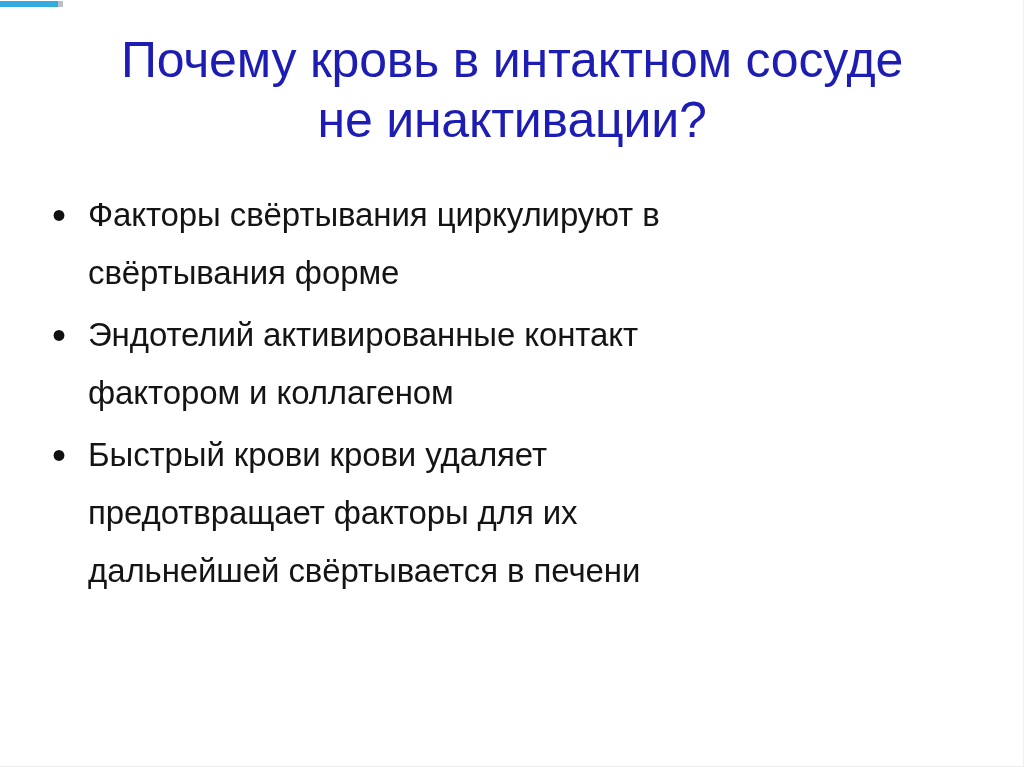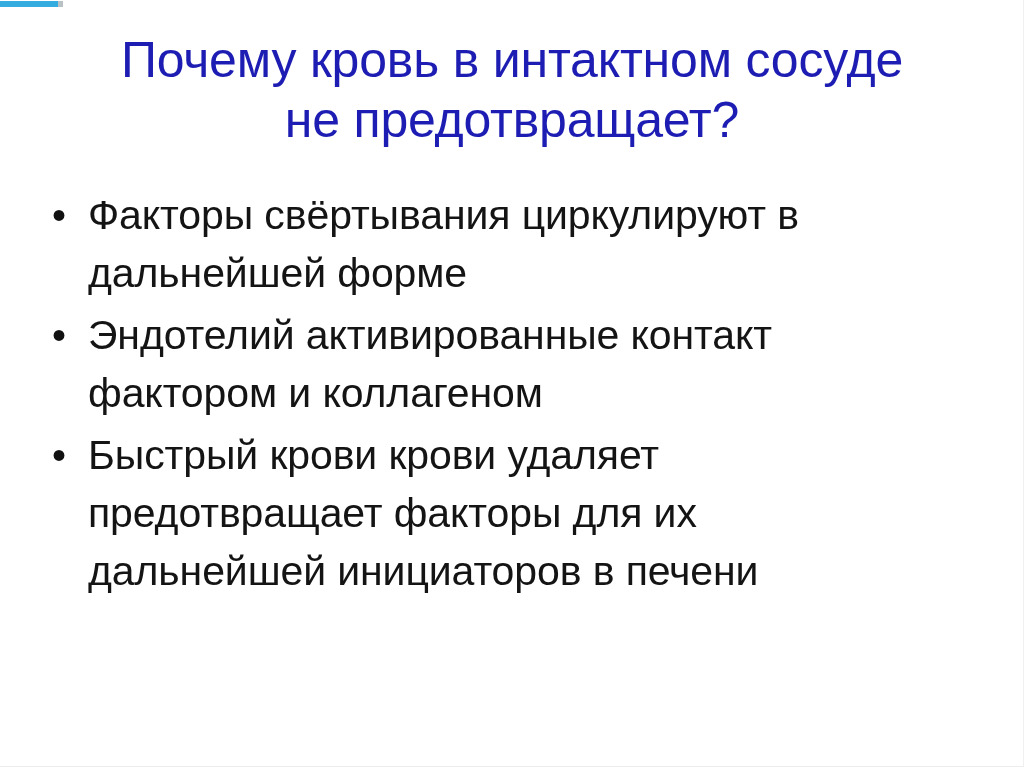--- a/index.html
+++ b/index.html
@@ -83,64 +83,64 @@
     line-height: 58px;
     text-align: left;
     padding-left: 12px;
     box-sizing: border-box;
   }
   .bullet-text {
     flex: 1 1 auto;
     color: #141414;
     font-family: "Liberation Sans", sans-serif;
     font-weight: 400;
-    font-size: 41px;
+    font-size: 33px;
     line-height: 58px;
     letter-spacing: -0.1px;
   }
   .bullet-text .line {
     display: block;
     white-space: nowrap;
   }
 </style>
 </head>
 <body>
 
 <div class="slide">
 
   <div class="accent-bar"></div>
   <div class="accent-bar-tail"></div>
 
   <div class="title-block">
     <div class="title-line">Почему кровь в интактном сосуде</div>
-    <div class="title-line">не предотвращает?</div>
+    <div class="title-line">не инактивации?</div>
   </div>
 
   <div class="content-block">
 
     <div class="bullet-item">
       <span class="bullet-marker">•</span>
       <span class="bullet-text">
         <span class="line">Факторы свёртывания циркулируют в</span>
-        <span class="line">дальнейшей форме</span>
+        <span class="line">свёртывания форме</span>
       </span>
     </div>
 
     <div class="bullet-item">
       <span class="bullet-marker">•</span>
       <span class="bullet-text">
         <span class="line">Эндотелий активированные контакт</span>
         <span class="line">фактором и коллагеном</span>
       </span>
     </div>
 
     <div class="bullet-item">
       <span class="bullet-marker">•</span>
       <span class="bullet-text">
         <span class="line">Быстрый крови крови удаляет</span>
         <span class="line">предотвращает факторы для их</span>
-        <span class="line">дальнейшей инициаторов в печени</span>
+        <span class="line">дальнейшей свёртывается в печени</span>
       </span>
     </div>
 
   </div>
 
 </div>
 
 </body></html>

